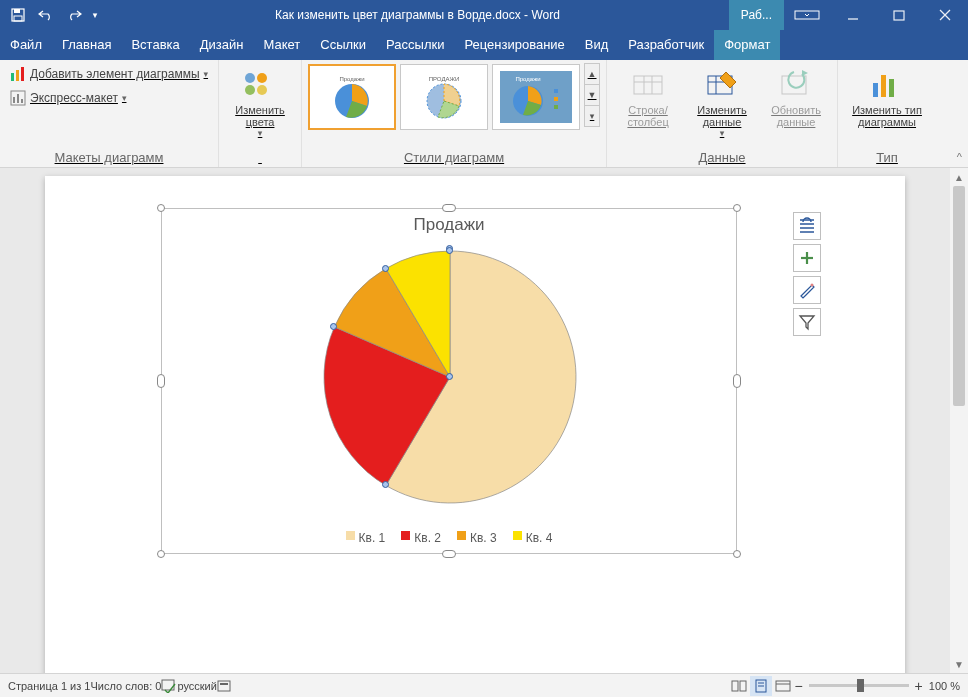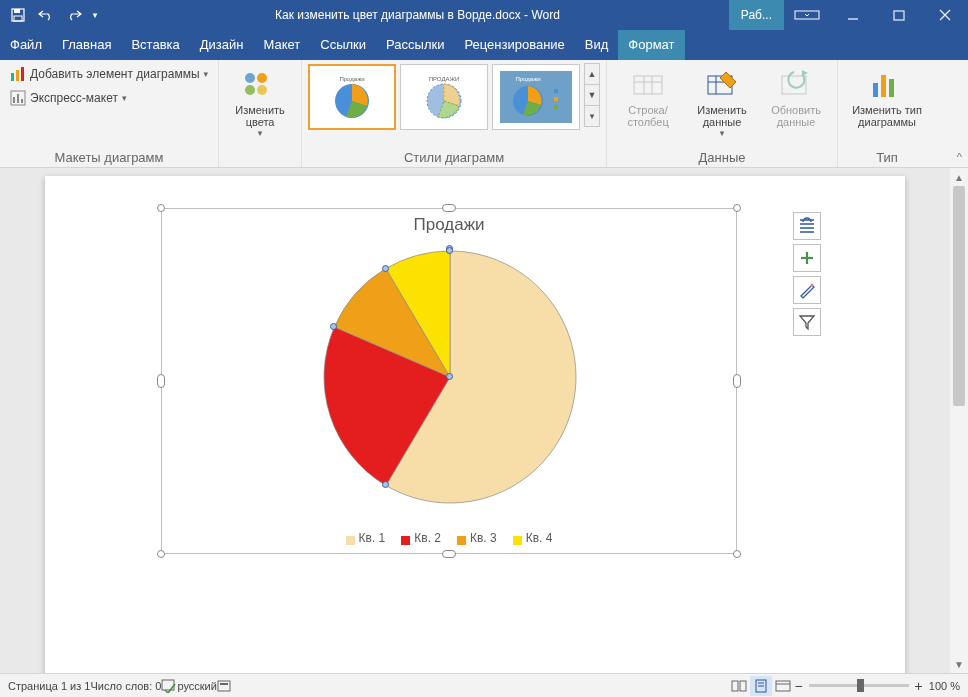--- a/index.html
+++ b/index.html
@@ -19,21 +19,21 @@
   .tabs { height: 30px; background: #2B579A; display: flex; align-items: stretch; color: #fff; font-size: 13px; }
   .tab { padding: 0 10px; line-height: 30px; cursor: pointer; }
   .tab.active { background: #f3f3f3; color: #2B579A; }
   .tab.contextual { background: #3c8ab0; }
   .tab.contextual.active { background: #f3f3f3; color: #2B579A; }
   .tabs .spacer { flex: 1; }
   .help { display: flex; align-items: center; padding: 0 10px; gap: 6px; }
   .share { padding: 0 8px; display:flex; align-items:center; }
 
   
-  .ribbon { background: #f3f3f3; border-bottom: 1px solid #d4d4d4; display: flex; height: 108px; position:relative; }
+  .ribbon { background: #f3f3f3; border-bottom: 1px solid #d4d4d4; display: flex; height: 108px; position:relative;text-decoration:underline; }
   .group { border-right: 1px solid #e1e1e1; padding: 4px 6px 2px 6px; display: flex; flex-direction: column; align-items: center; }
   .group-content { flex: 1; display: flex; align-items: flex-start; gap: 4px; }
   .group-label { font-size: 13px; color: #666; margin-top: 4px; }
 
   .vert-btn { display:flex; flex-direction:column; align-items:center; justify-content:flex-start; width:70px; text-align:center; font-size:11px; color:#444; padding:2px; cursor:pointer; }
   .vert-btn .icon32 { width:48px; height:36px; display:flex; align-items:center; justify-content:center; margin-bottom:2px; }
   .vert-btn .arrow-down { font-size:9px; color:#666; }
   .small-btn { display:flex; align-items:center; gap:4px; font-size:12px; color:#444; padding:2px 4px; cursor:pointer; white-space:nowrap; }
 
   .gallery { display:flex; align-items:flex-start; gap:0; }
@@ -62,21 +62,21 @@
   .h-tl { left:-5px; top:-5px; } .h-tr { right:-5px; top:-5px; }
   .h-bl { left:-5px; bottom:-5px; } .h-br { right:-5px; bottom:-5px; }
   .h-t { left:50%; top:-5px; transform:translateX(-50%); }
   .h-b { left:50%; bottom:-5px; transform:translateX(-50%); }
   .h-l { left:-5px; top:50%; transform:translateY(-50%); }
   .h-r { right:-5px; top:50%; transform:translateY(-50%); }
 
   .chart-title { text-align:center; font-size:17px; color:#595959; margin-top:6px; font-weight:400; }
   .chart-plot { position:absolute; left:160px; top:40px; width:256px; height:256px; }
   .chart-legend { position:absolute; bottom:8px; left:0; right:0; display:flex; justify-content:center; gap:16px; font-size:12px; color:#595959; }
-  .legend-item { display:flex; align-items:flex-end; gap:4px; }
+  .legend-item { display:flex; align-items:flex-start; gap:4px; }
   .swatch { width:9px; height:9px; display:inline-block; }
 
   .pie-select-dot { position:absolute; width:7px; height:7px; border:1px solid #355f9e; background:#a9c5ed; border-radius:50%; }
 
   
   .chart-side-btns { position:absolute; right:84px; top:36px; display:flex; flex-direction:column; gap:4px; }
   .chart-side-btn { width:28px; height:28px; border:1px solid #bfbfbf; background:#fff; display:flex; align-items:center; justify-content:center; color:#2B579A; cursor:pointer; }
 
   
   .statusbar { height:24px; background:#f3f3f3; border-top:1px solid #d4d4d4; display:flex; align-items:center; font-size:11px; color:#444; padding:0 8px; }
@@ -143,20 +143,21 @@
 <div class="tabs">
   <div class="tab">Файл</div>
   <div class="tab">Главная</div>
   <div class="tab">Вставка</div>
   <div class="tab">Дизайн</div>
   <div class="tab">Макет</div>
   <div class="tab">Ссылки</div>
   <div class="tab">Рассылки</div>
   <div class="tab">Рецензирование</div>
   <div class="tab">Вид</div>
+  <div class="tab">Разработчик</div>
   <div class="tab contextual">Формат</div>
   <div class="spacer"></div>
   <div class="share">
     
   </div>
 </div>
 
 <div class="ribbon">
 
   <div class="group">

